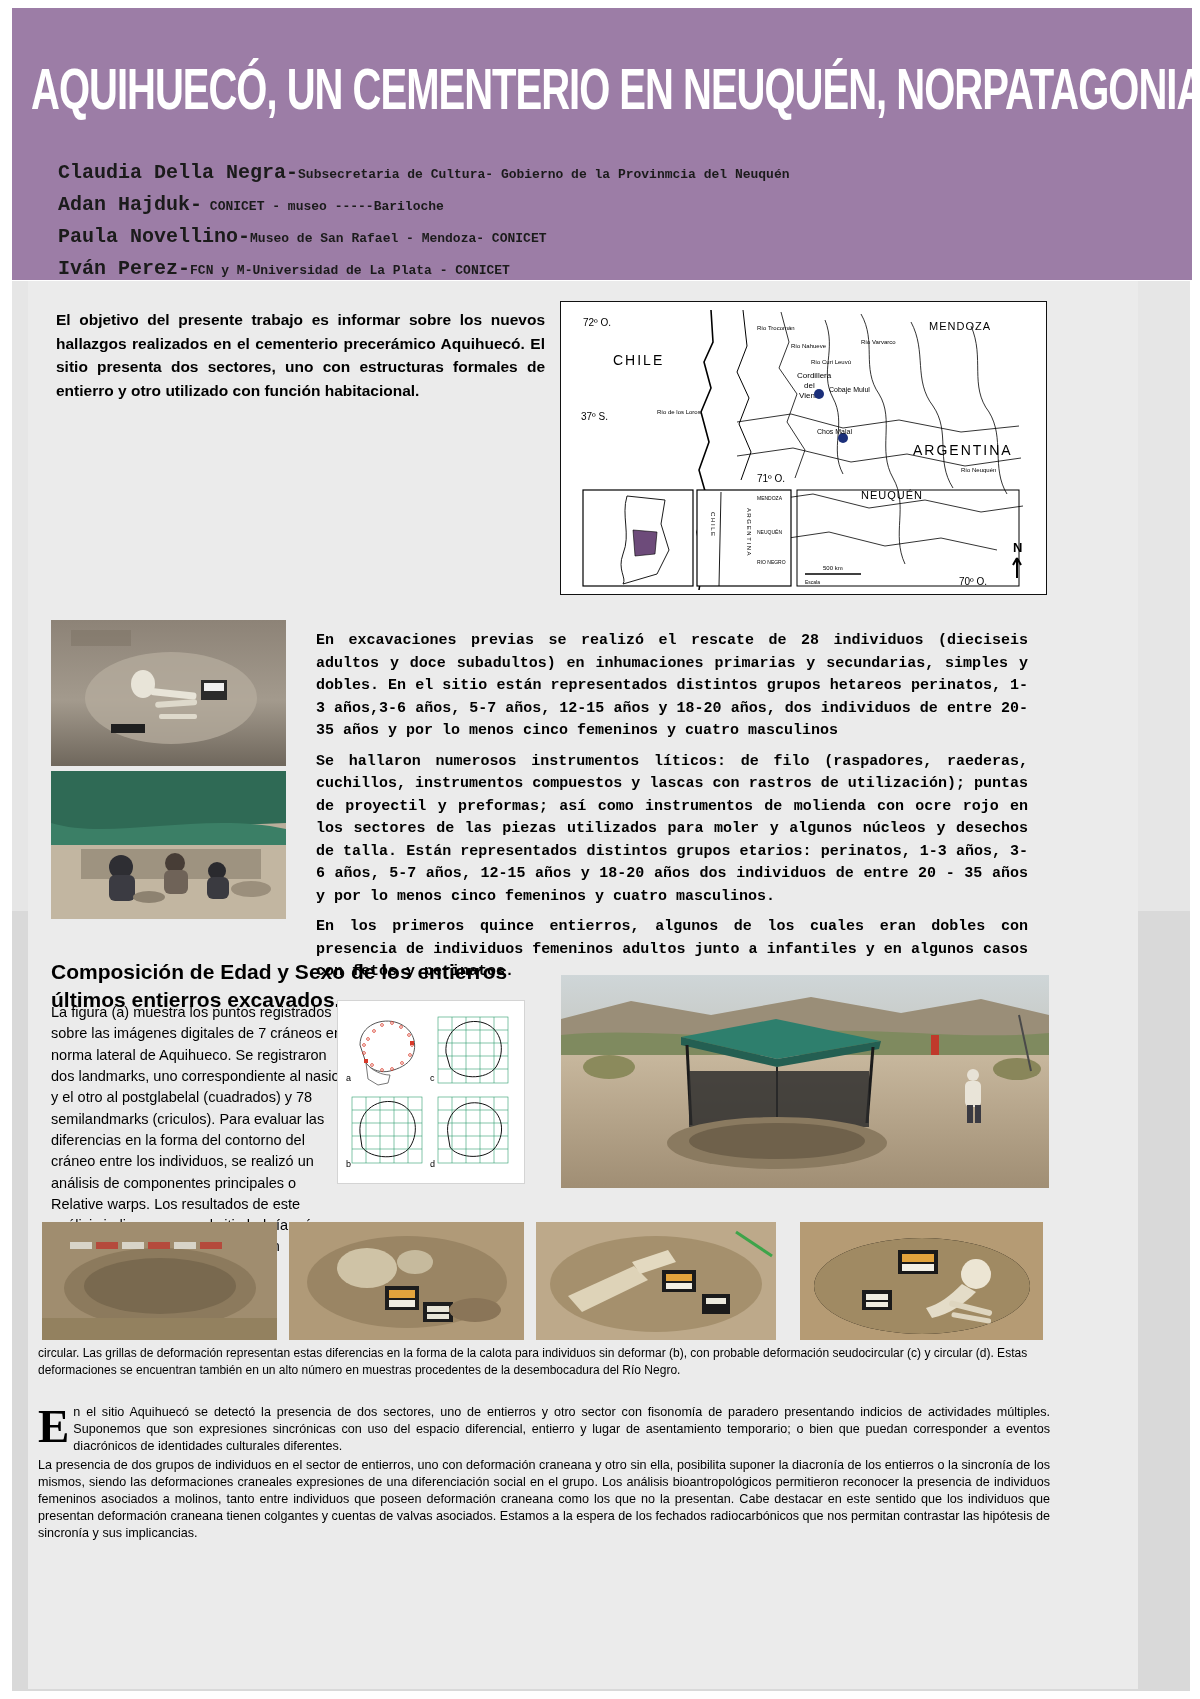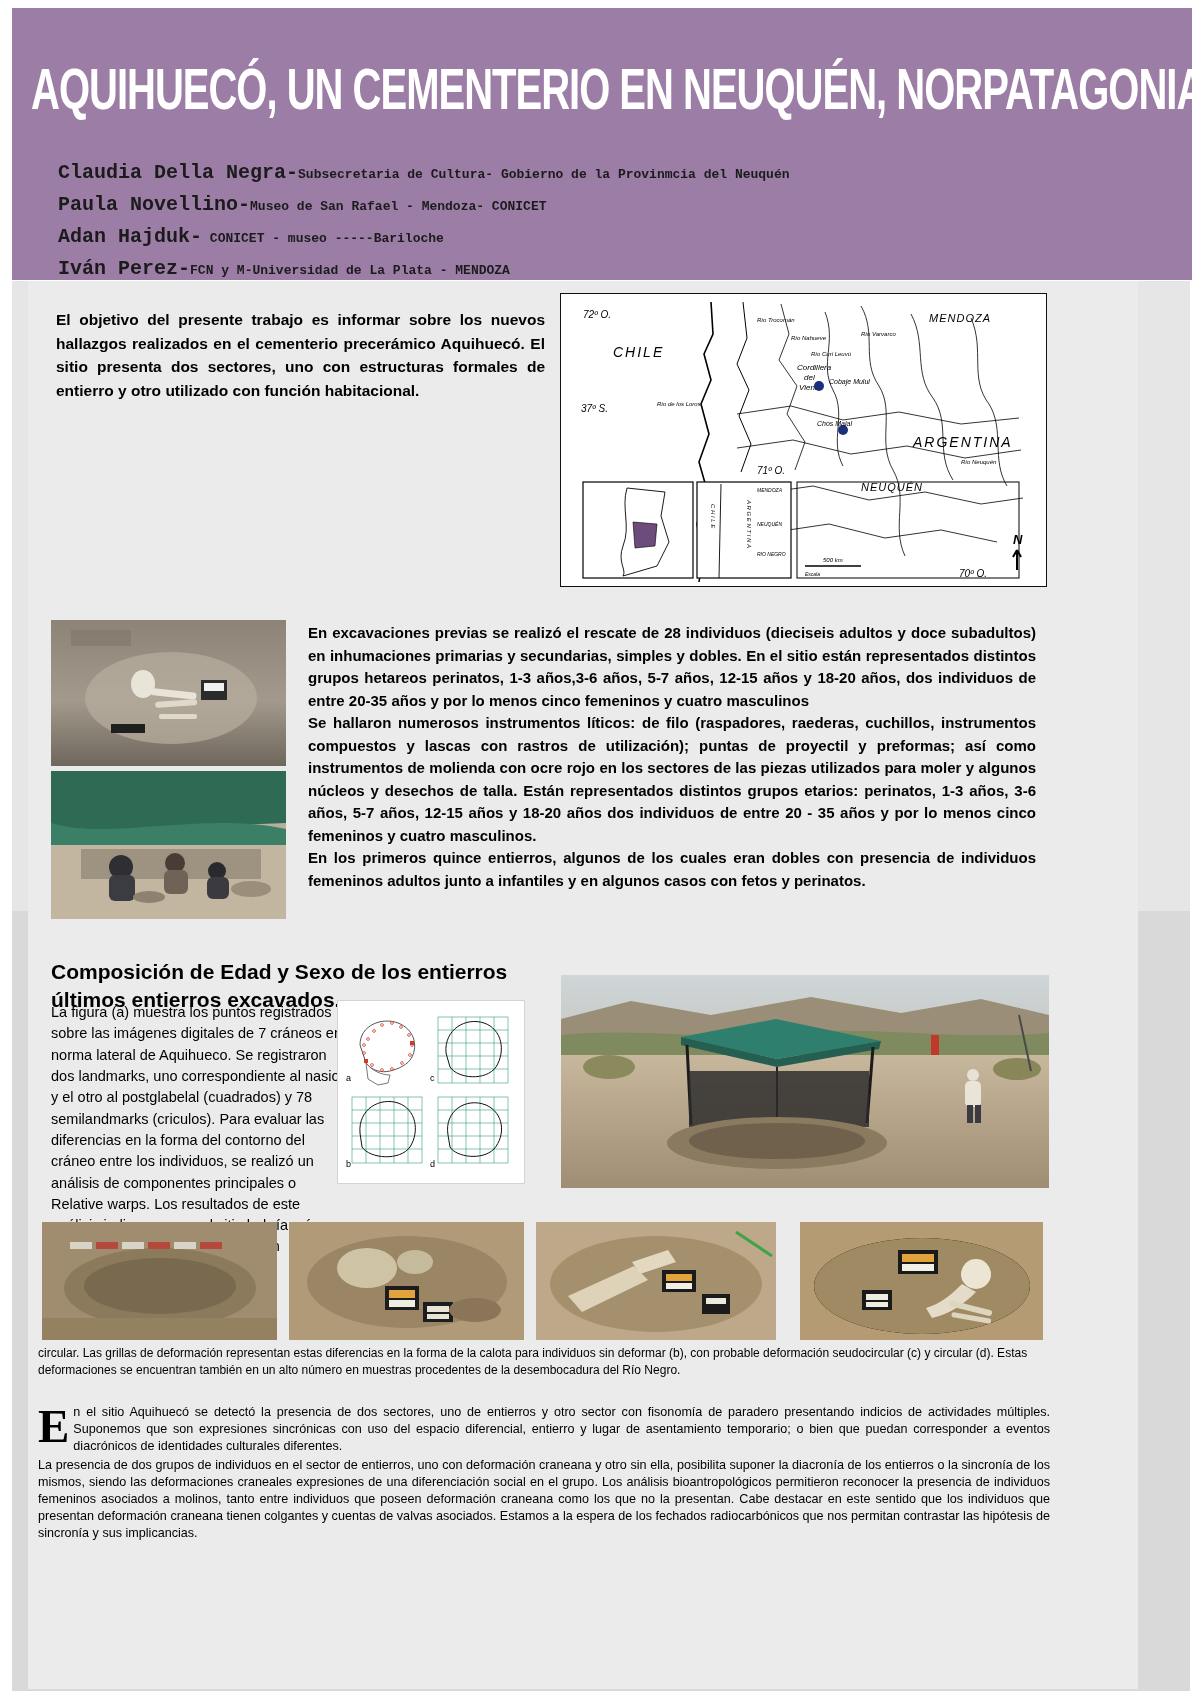--- a/index.html
+++ b/index.html
@@ -58,35 +58,35 @@
   
   .intro{
     position:absolute;left:48px;top:300px;width:505px;
     font-size:15.5px;font-weight:bold;line-height:1.52;
     text-align:justify;
     color:#000;
   }
   .intro p{margin:8px;}
   
   .mapbox{
-    position:absolute;left:560px;top:293px;width:485px;height:292px;
-    background:#e5e5e5;border:1px solid #111;font-style:italic;
+    position:absolute;left:560px;top:301px;width:485px;height:292px;
+    background:#e5e5e5;border:1px solid #111;
   }
   .map-svg{display:block;width:100%;height:100%;}
   
   .photo{position:absolute;overflow:hidden;}
   .ph-burial{left:51px;top:620px;width:235px;height:146px;}
   .ph-tent1{left:51px;top:771px;width:235px;height:148px;}
 
   .midtext{
     position:absolute;left:308px;top:622px;width:728px;
     font-size:15px;font-weight:bold;line-height:1.5;
     text-align:justify;
   }
-  .midtext p{margin:0;}
+  .midtext p{margin:8px;font-family:Liberation Mono, monospace;}
 
   
   .comp-title{
     position:absolute;left:51px;top:958px;width:520px;
     font-size:21px;font-weight:bold;line-height:1.35;
   }
   .comp-text{
     position:absolute;left:51px;top:1002px;width:300px;
     font-size:14.5px;line-height:1.47;
   }
@@ -128,27 +128,27 @@
 
 <div class="poster">
 
   <div class="header">
     <div class="title">AQUIHUECÓ, UN CEMENTERIO EN NEUQUÉN, NORPATAGONIA .</div>
     <div class="authors">
       <p class="author-line">
         <span class="author-name">Claudia Della Negra-</span><span class="author-aff">Subsecretaria de Cultura- Gobierno de la Provinmcia del Neuquén</span>
       </p>
       <p class="author-line">
+        <span class="author-name">Adan Hajduk-</span><span class="author-aff"> CONICET - museo  -----Bariloche</span>
+      </p>
+      <p class="author-line">
         <span class="author-name">Paula Novellino-</span><span class="author-aff">Museo de San Rafael - Mendoza- CONICET</span>
       </p>
       <p class="author-line">
-        <span class="author-name">Adan Hajduk-</span><span class="author-aff"> CONICET - museo  -----Bariloche</span>
-      </p>
-      <p class="author-line">
-        <span class="author-name">Iván Perez-</span><span class="author-aff">FCN y M-Universidad de La Plata - MENDOZA</span>
+        <span class="author-name">Iván Perez-</span><span class="author-aff">FCN y M-Universidad de La Plata - CONICET</span>
       </p>
     </div>
   </div>
 
   <div class="band1"></div>
   <div class="band3"></div>
   <div class="whitepane"></div>
 
   <div class="intro">
     <p>El objetivo del presente trabajo es informar sobre los nuevos hallazgos realizados en el cementerio precerámico Aquihuecó. El sitio presenta dos sectores, uno  con estructuras formales de entierro  y otro utilizado con función habitacional.</p>

